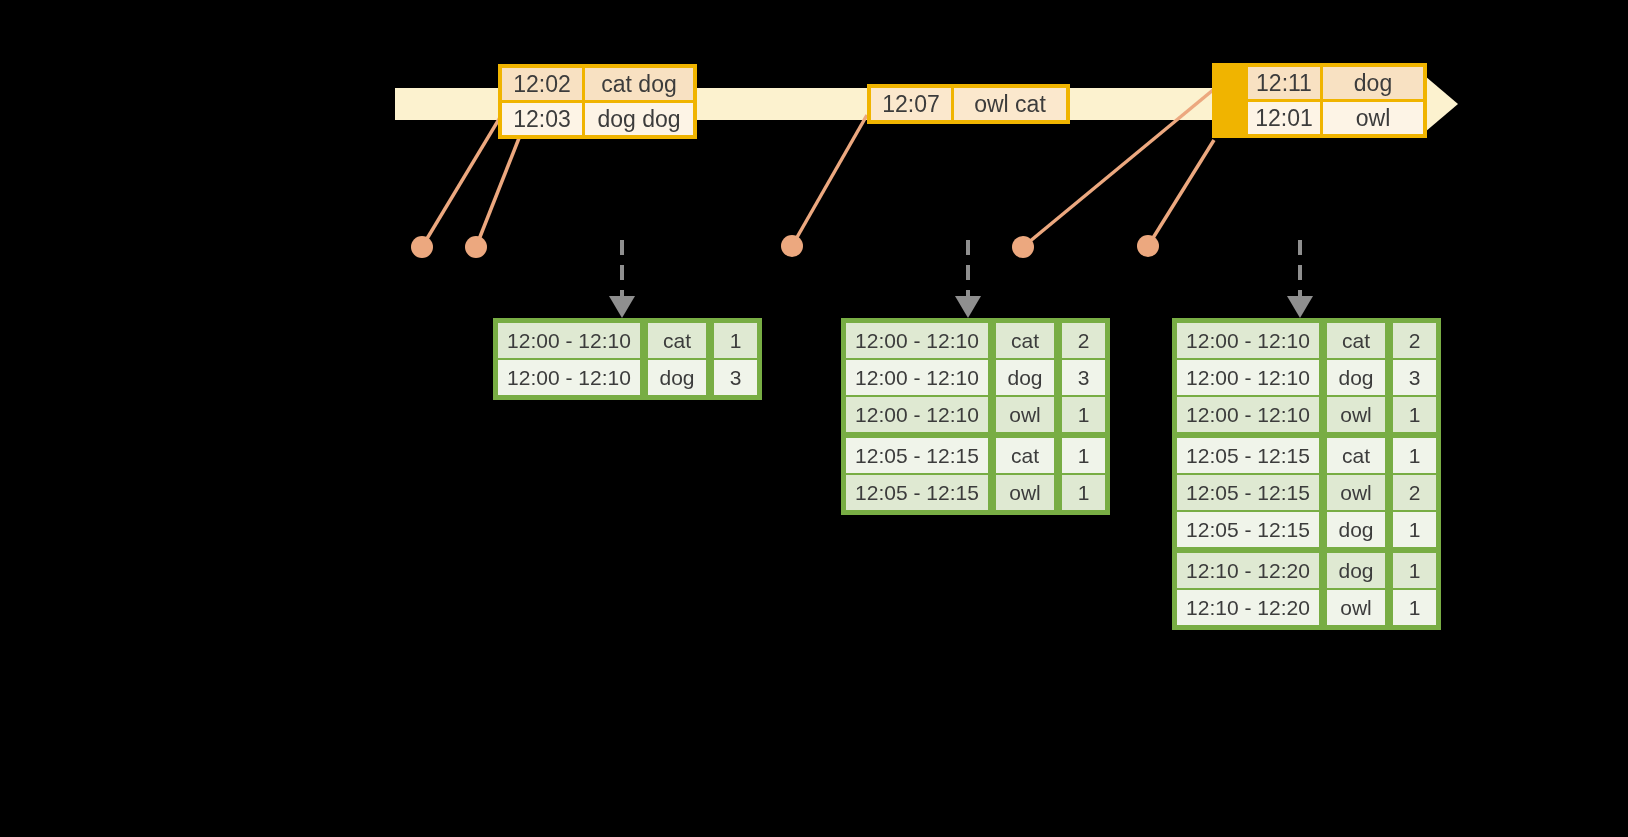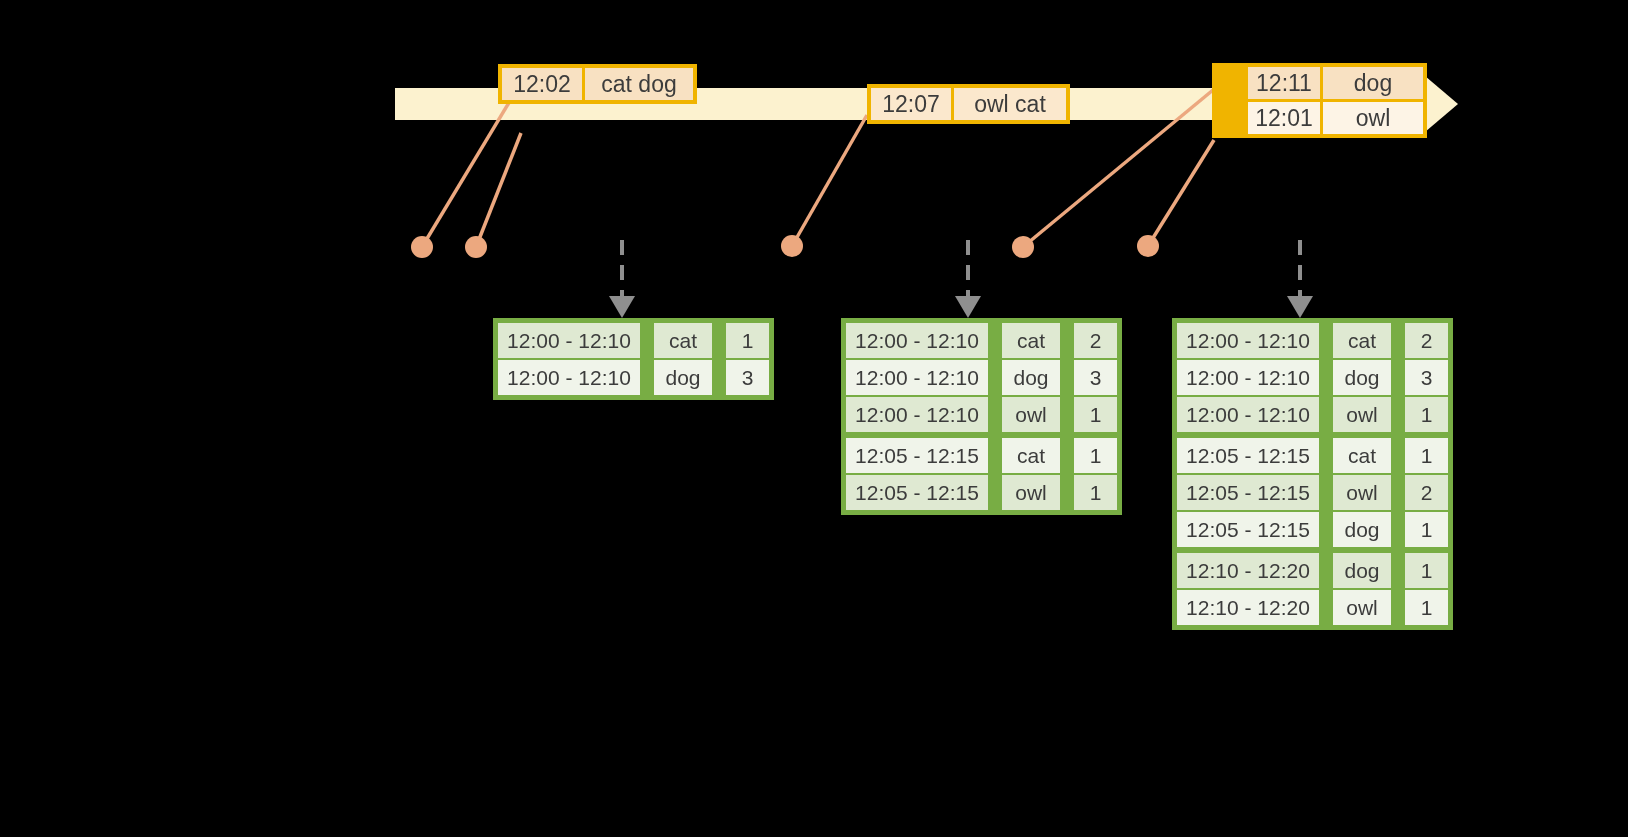--- a/index.html
+++ b/index.html
@@ -39,21 +39,21 @@
 
   
   .result-table {
     position: absolute;
     background: #78ad44;
     padding: 5px;
   }
   .rt-row {
     display: grid;
     grid-template-columns: 142px 58px 43px;
-    gap: 14px;
+    gap: 8px;
   }
   .rt-row + .rt-row { margin-top: 2px; }
   .rt-row.group-start { margin-top: 6px; }
   .rt-cell {
     background: #f0f4ea;
     height: 35px; line-height: 35px;
     text-align: center;
     font-size: 21px;
     color: #3c3c3c;
   }
@@ -93,20 +93,24 @@
       <line x1="1300" y1="240" x2="1300" y2="297" stroke="#8f8f8f" stroke-width="4" stroke-dasharray="15 10"></line>
       <polygon points="1287,296 1313,296 1300,318" fill="#8f8f8f"></polygon>
     </g>
   </svg>
 
   <div class="event-table ev-a" style="left:498px; top:64px;">
     <div class="ev-row">
       <div class="ev-cell dark">12:02</div>
       <div class="ev-cell dark">cat dog</div>
     </div>
+    <div class="ev-row">
+      <div class="ev-cell light">12:03</div>
+      <div class="ev-cell light">dog dog</div>
+    </div>
   </div>
 
   <div class="event-table ev-b" style="left:867px; top:84px;">
     <div class="ev-row">
       <div class="ev-cell mid">12:07</div>
       <div class="ev-cell mid">owl cat</div>
     </div>
   </div>
 
   <div class="event-table ev-c" style="left:1212px; top:63px;padding-left:36px;">

